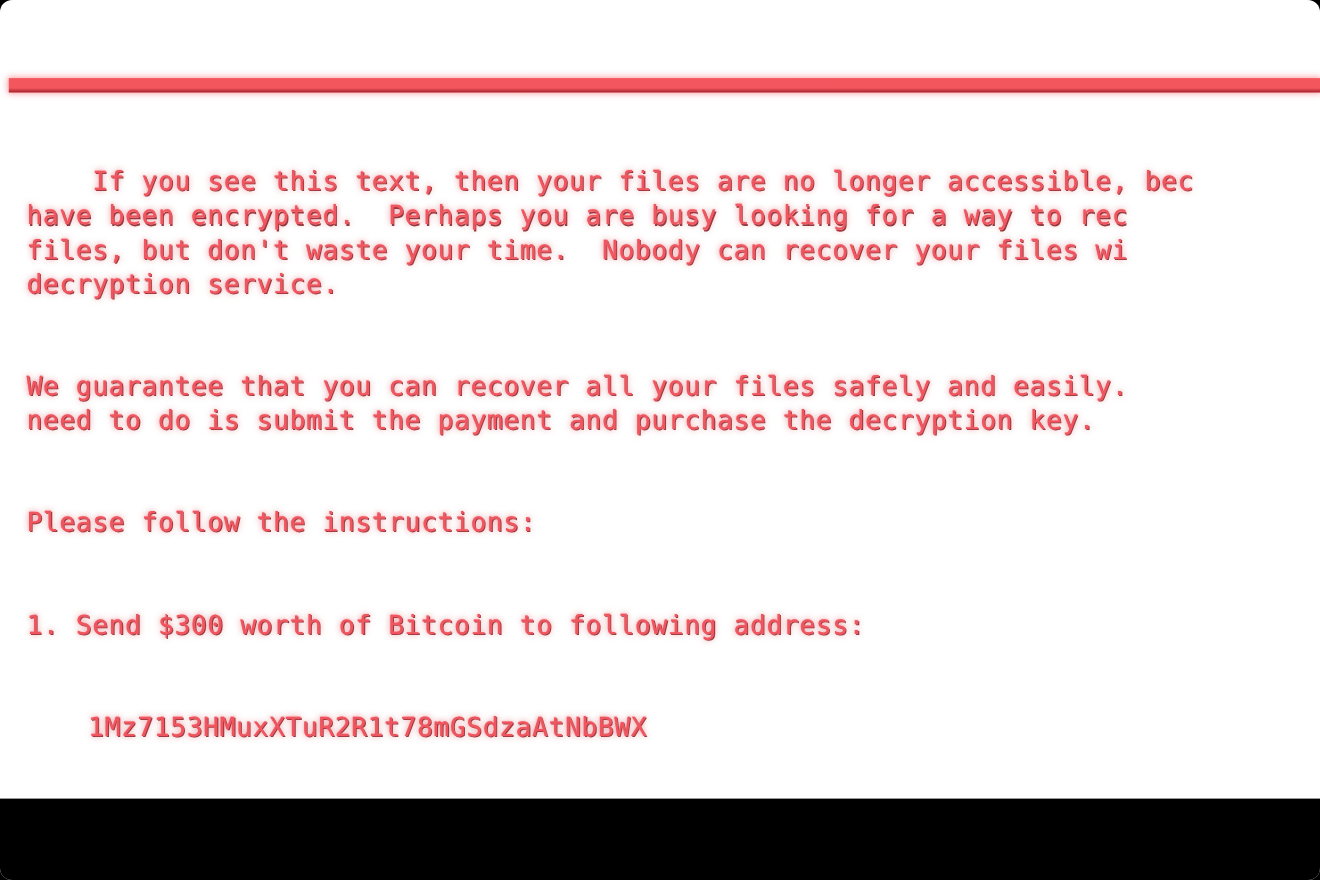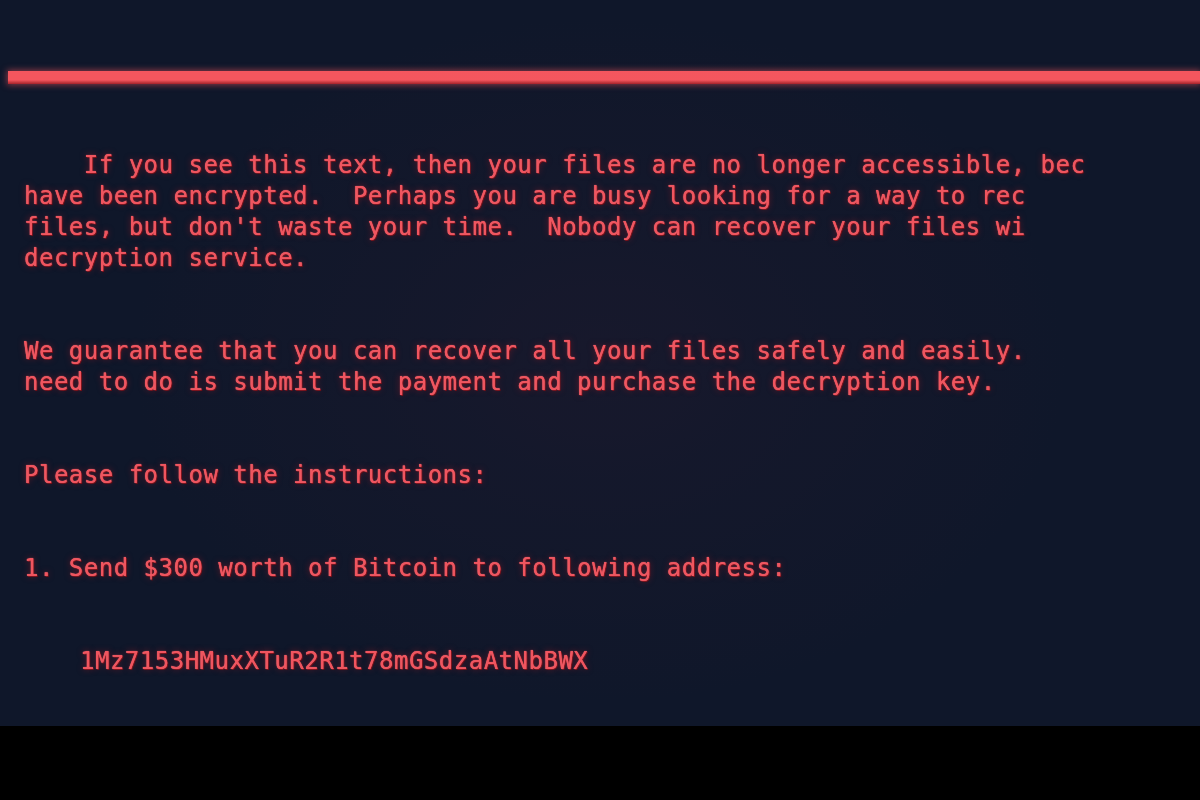--- a/index.html
+++ b/index.html
@@ -13,22 +13,23 @@
     height: 800px;
     overflow: hidden;
     position: relative;
     font-family: "DejaVu Sans Mono", "Liberation Mono", monospace;
   }
 
   
   #ransom-screen {
     position: absolute;
     inset: 0;
-    background: #0f172a;
+    background: #ffffff;
     overflow: hidden;
+    border-radius: 11px;
   }
 
   
   #ransom-screen::after {
     content: "";
     position: absolute;
     inset: 0;
     pointer-events: none;
     background:
       radial-gradient(ellipse at 50% 45%, rgba(40,4,6,0.35) 0%, rgba(0,0,0,0.0) 55%, rgba(0,0,0,0.55) 100%);

